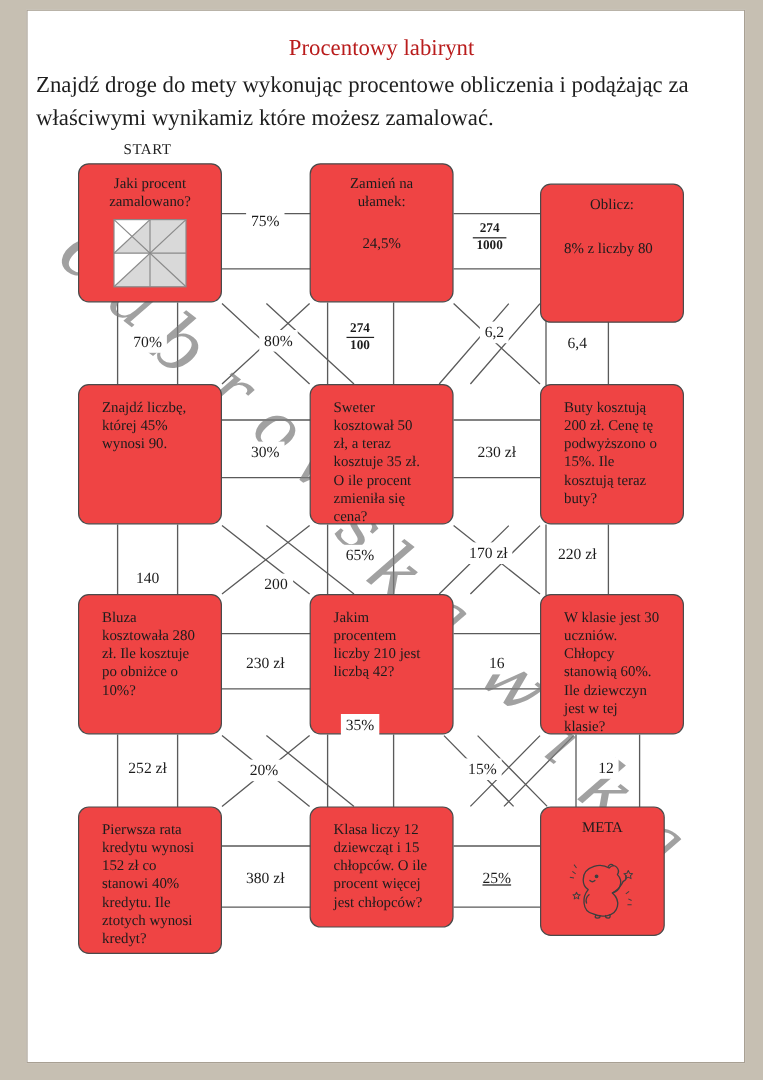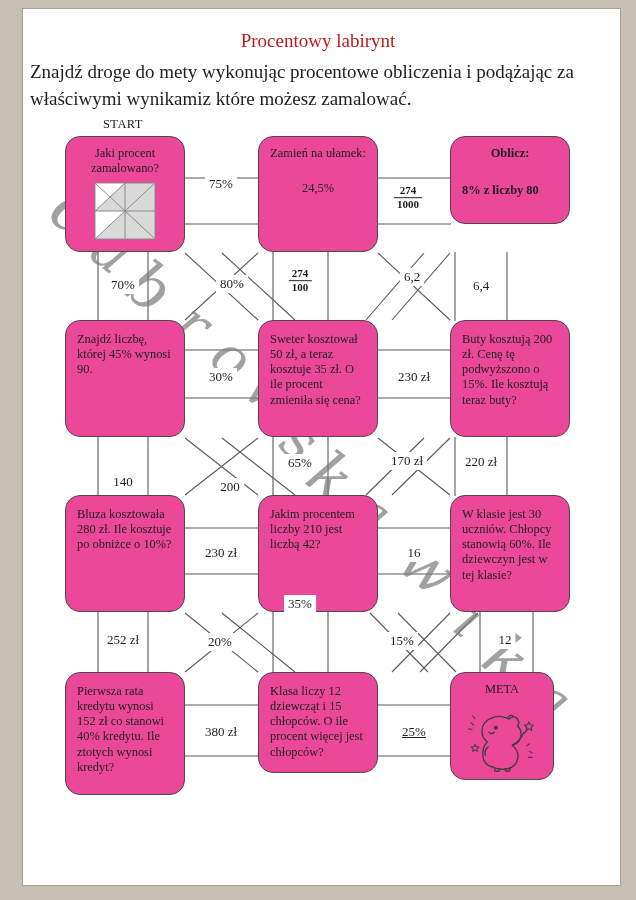--- a/index.html
+++ b/index.html
@@ -4,22 +4,22 @@
 <style>
   html,body{margin:0;padding:0;}
   body{width:636px;height:900px;background:#c6bfb2;font-family:"Liberation Serif","DejaVu Serif",serif;}
   #wrap{position:relative;width:636px;height:900px;overflow:hidden;background:#c6bfb2;}
   #page{position:absolute;left:22px;top:8px;width:599px;height:878px;background:#ffffff;border:1px solid #a8a093;box-sizing:border-box;}
   .layer{position:absolute;left:0;top:0;width:636px;height:900px;pointer-events:none;}
   #title{position:absolute;left:0;top:30px;width:636px;text-align:center;font-size:19px;color:#b91c1c;}
   #instr{position:absolute;left:30px;top:59px;width:560px;font-size:19px;line-height:1.42;color:#1e1e1e;}
   #start{position:absolute;left:103px;top:117px;font-size:12.5px;letter-spacing:.4px;color:#222;}
   svg.maze{position:absolute;left:0;top:0;}
-  .box{position:absolute;box-sizing:border-box;border:1.3px solid #4a4a4a;border-radius:15px;background:#ec4899;
-       padding:9px 11px;font-size:12.4px;line-height:1.22;color:#1c1c1c;}
+  .box{position:absolute;box-sizing:border-box;border:1.3px solid #4a4a4a;border-radius:9px;background:#ef4444;
+       padding:9px 19px;font-size:12.4px;line-height:1.22;color:#1c1c1c;}
   .box .head{text-align:center;}
   .box .body{margin-top:2px;}
   .box .body.center{text-align:center;margin-top:20px;}
   .box .body.left{text-align:left;margin-top:22px;}
   .figwrap{display:flex;justify-content:center;margin-top:6px;}
   .plabel{position:absolute;transform:translate(-50%,-50%);background:#fff;padding:1px 4px;font-size:13px;color:#1c1c1c;white-space:nowrap;}
   .frac{display:inline-block;text-align:center;font-size:11px;font-weight:700;line-height:1.15;}
   .frac .num{display:block;border-bottom:1.2px solid #222;padding:0 3px;}
   .frac .den{display:block;padding:0 3px;}
   .wm{position:absolute;transform:translate(-50%,-50%) rotate(38deg);font-style:italic;color:rgba(125,125,125,.72);
@@ -91,21 +91,21 @@
               <line x1="61" y1="1" x2="1" y2="57"></line>
       <line x1="31" y1="1" x2="1" y2="29"></line>
     </g>
   </svg>
 </div>
       </div>
       <div class="box" style="left: 258px; top: 136px; width: 120px; height: 116px;">
         <div class="head">Zamień na ułamek:</div>
         <div class="body center">24,5%</div>
       </div>
-      <div class="box" style="left: 450px; top: 136px; width: 120px; height: 88px; font-weight: bold;">
+      <div class="box" style="left: 450px; top: 153px; width: 120px; height: 116px;">
         <div class="head">Oblicz:</div>
         <div class="body left">8% z liczby 80</div>
       </div>
       <div class="box" style="left: 65px; top: 320px; width: 120px; height: 117px;">
         <div class="body ">Znajdź liczbę, której 45% wynosi 90.</div>
       </div>
       <div class="box" style="left: 258px; top: 320px; width: 120px; height: 117px;">
         <div class="body ">Sweter kosztował 50 zł, a teraz kosztuje 35 zł. O ile procent zmieniła się cena?</div>
       </div>
       <div class="box" style="left: 450px; top: 320px; width: 120px; height: 117px;">

